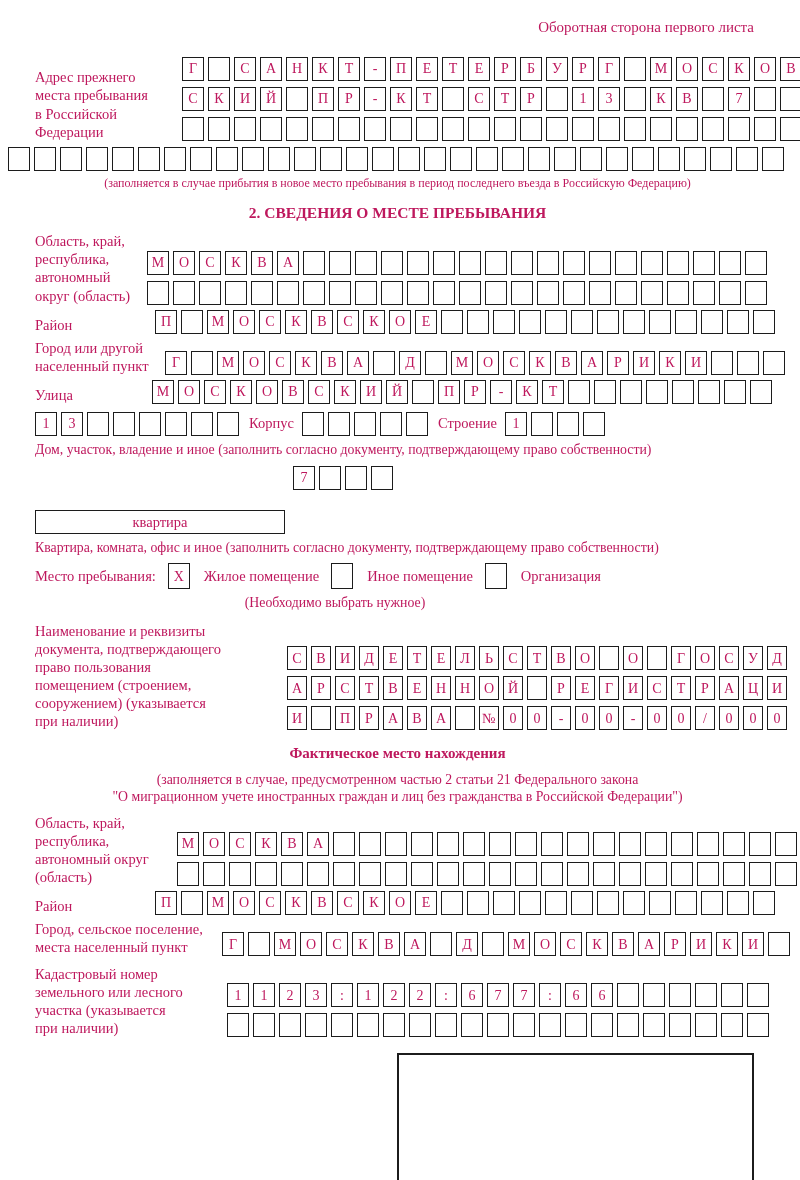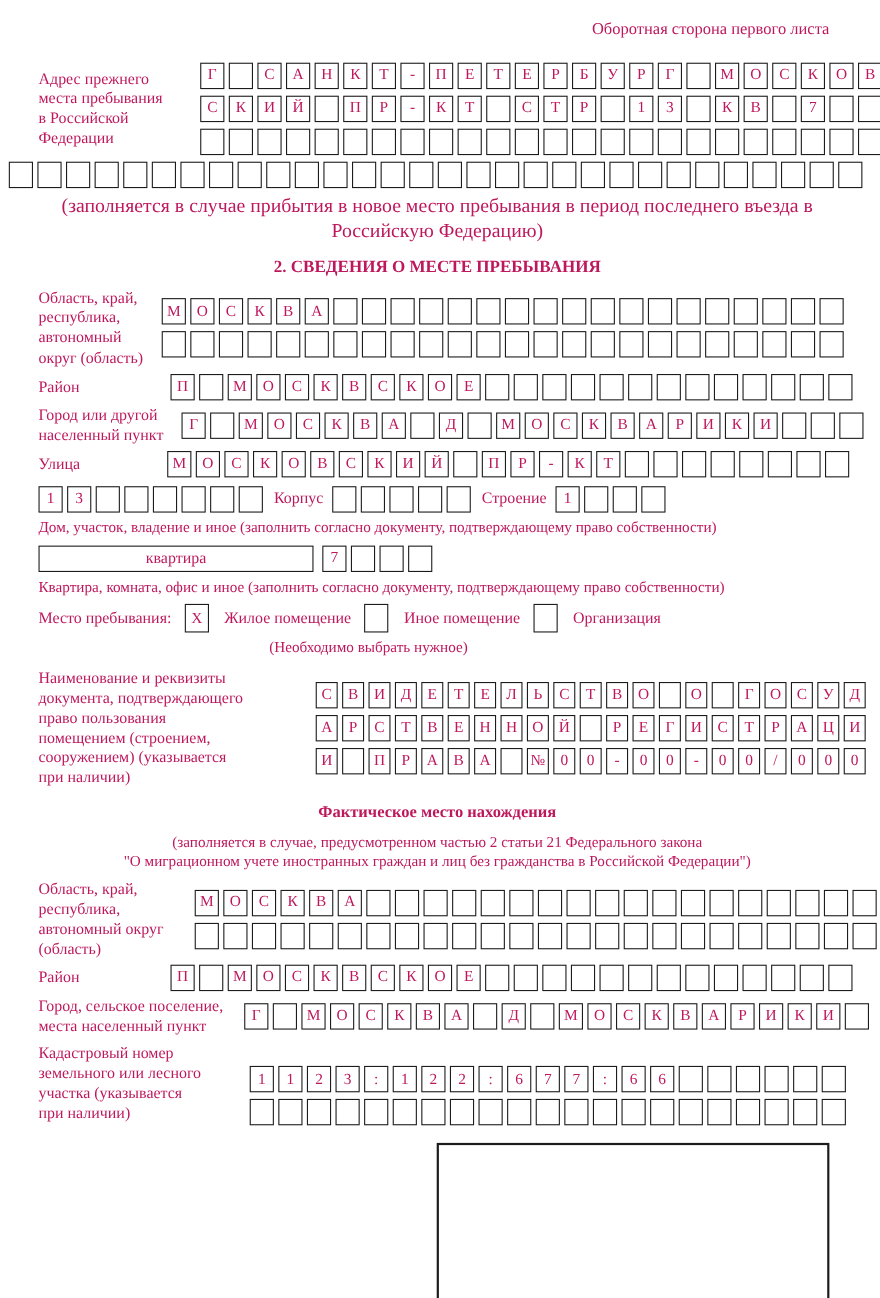--- a/index.html
+++ b/index.html
@@ -4,46 +4,46 @@
 <style>
   html,body{margin:0;padding:0;background:#fff;}
   .page{
     width:800px;height:1180px;box-sizing:border-box;position:relative;
     background:#fff;color:#be185d;
     font-family:"Liberation Serif","DejaVu Serif",serif;
     font-size:14.5px;line-height:1.25;
     padding:10px 40px 8px 35px;overflow:hidden;
   }
   .top-note{text-align:right;padding-right:6px;margin:8px 0 20px;font-size:15px;}
-  .flexrow{display:flex;align-items:center;}
+  .flexrow{display:flex;align-items:flex-end;}
   .label{white-space:pre-line;flex:none;}
   .cells{display:flex;gap:4px;flex:none;}
   .cells + .cells{margin-top:6px;}
   .cell{
     width:20px;height:22px;flex:none;border:1.5px solid #1c1c1c;
     display:flex;align-items:center;justify-content:center;
     font-size:14px;background:#fff;
   }
   .cells-sm .cell{width:18px;}
   .stack{display:flex;flex-direction:column;}
   .addr-label{width:147px;}
   .row-full{margin-left:-27px;margin-top:6px;}
-  .note-center{text-align:center;font-size:18px;margin-top:5px;}
+  .note-center{text-align:center;font-size:12px;margin-top:5px;}
   .sec-title{text-align:center;font-weight:bold;font-size:15.5px;margin:12px 0 10px;}
   .field{margin-bottom:5px;}
   .w-region{width:112px;} .w-district{width:120px;} .w-city{width:130px;} .w-street{width:117px;}
   .w-doc{width:252px;font-family:Liberation Serif, serif;} .w-fregion{width:142px;} .w-fcity{width:187px;} .w-cad{width:157px;}
   .cad-cells{margin-top:22px;margin-left:35px;}
   .house-row{display:flex;align-items:flex-start;margin-top:8px;}
   .widebox{
     height:24px;border:1.5px solid #1c1c1c;display:flex;align-items:center;
     justify-content:center;flex:none;box-sizing:border-box;
   }
   .dom-box{width:164px;margin-right:8px;}
-  .kv-box{width:250px;margin-right:8px;}
+  .kv-box{width:250px;margin-right:8px;margin-top:44px;}
   .inline-label{margin:2px 8px 0 10px;flex:none;}
   .caption{font-size:13.8px;margin:5px 0 7px;}
   .stay-row{display:flex;align-items:center;margin-top:7px;}
   .stay-row .cells{margin:0 14px 0 12px;}
   .stay-row .cell{height:24px;}
   .hint{width:300px;margin-left:150px;text-align:center;font-size:13.8px;margin-top:5px;margin-bottom:10px;}
   .fact-title{text-align:center;font-weight:bold;font-size:15px;margin:14px 0 8px;}
   .fact-note{text-align:center;font-size:13.8px;}
   .confirm-block{margin-top:16px;margin-left:325px;width:430px;}
   .confirm-box{width:357px;height:175px;border:2px solid #1c1c1c;margin:0 auto;box-sizing:border-box;}

